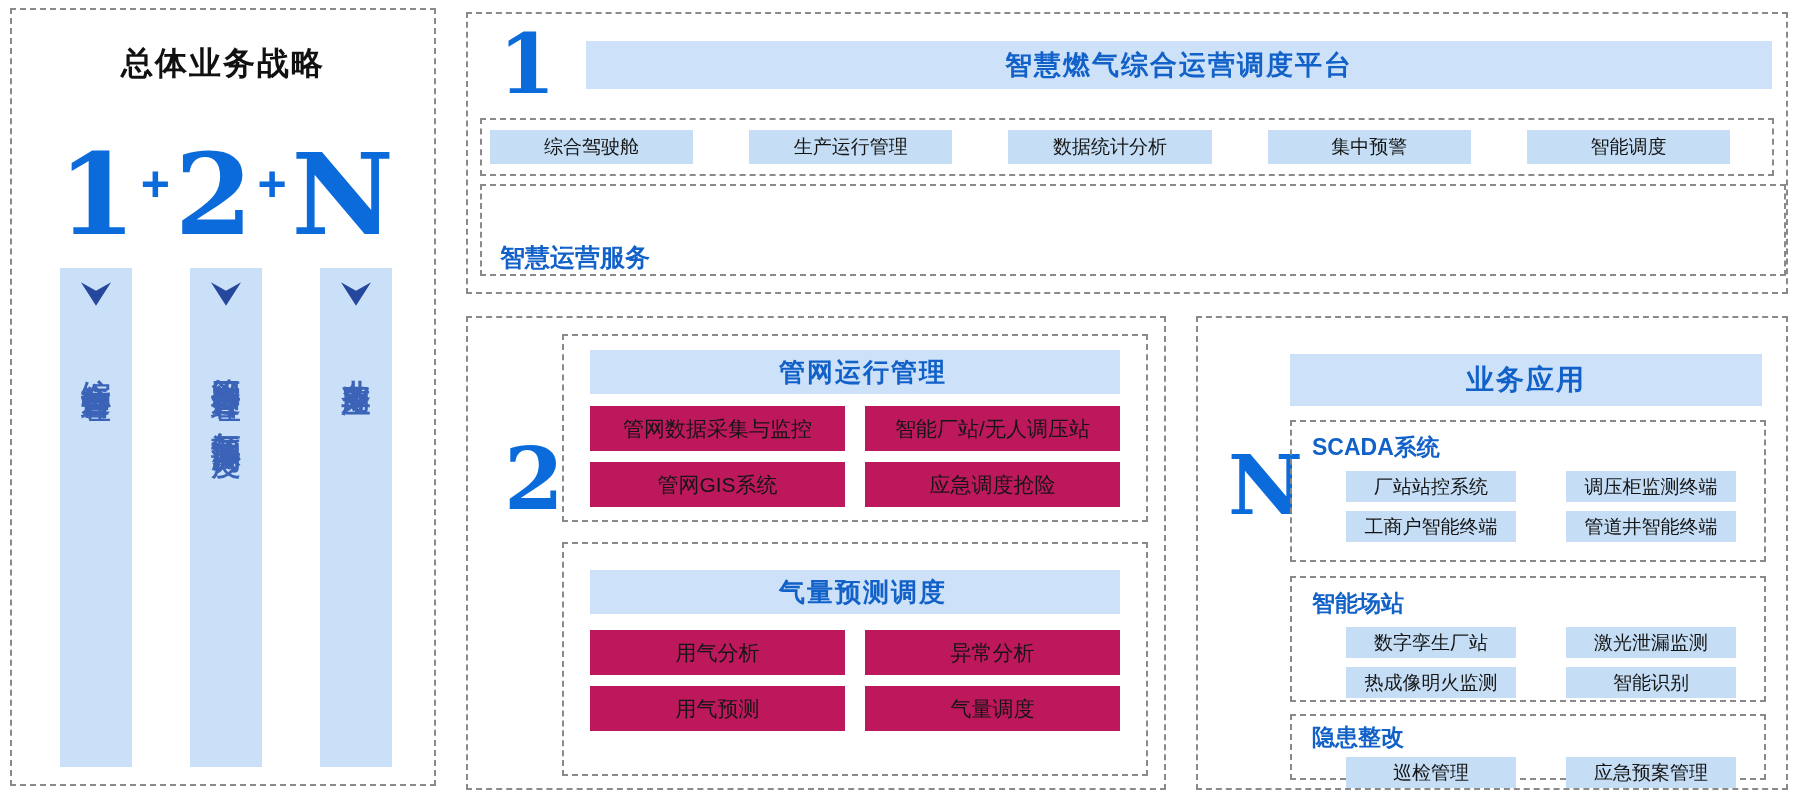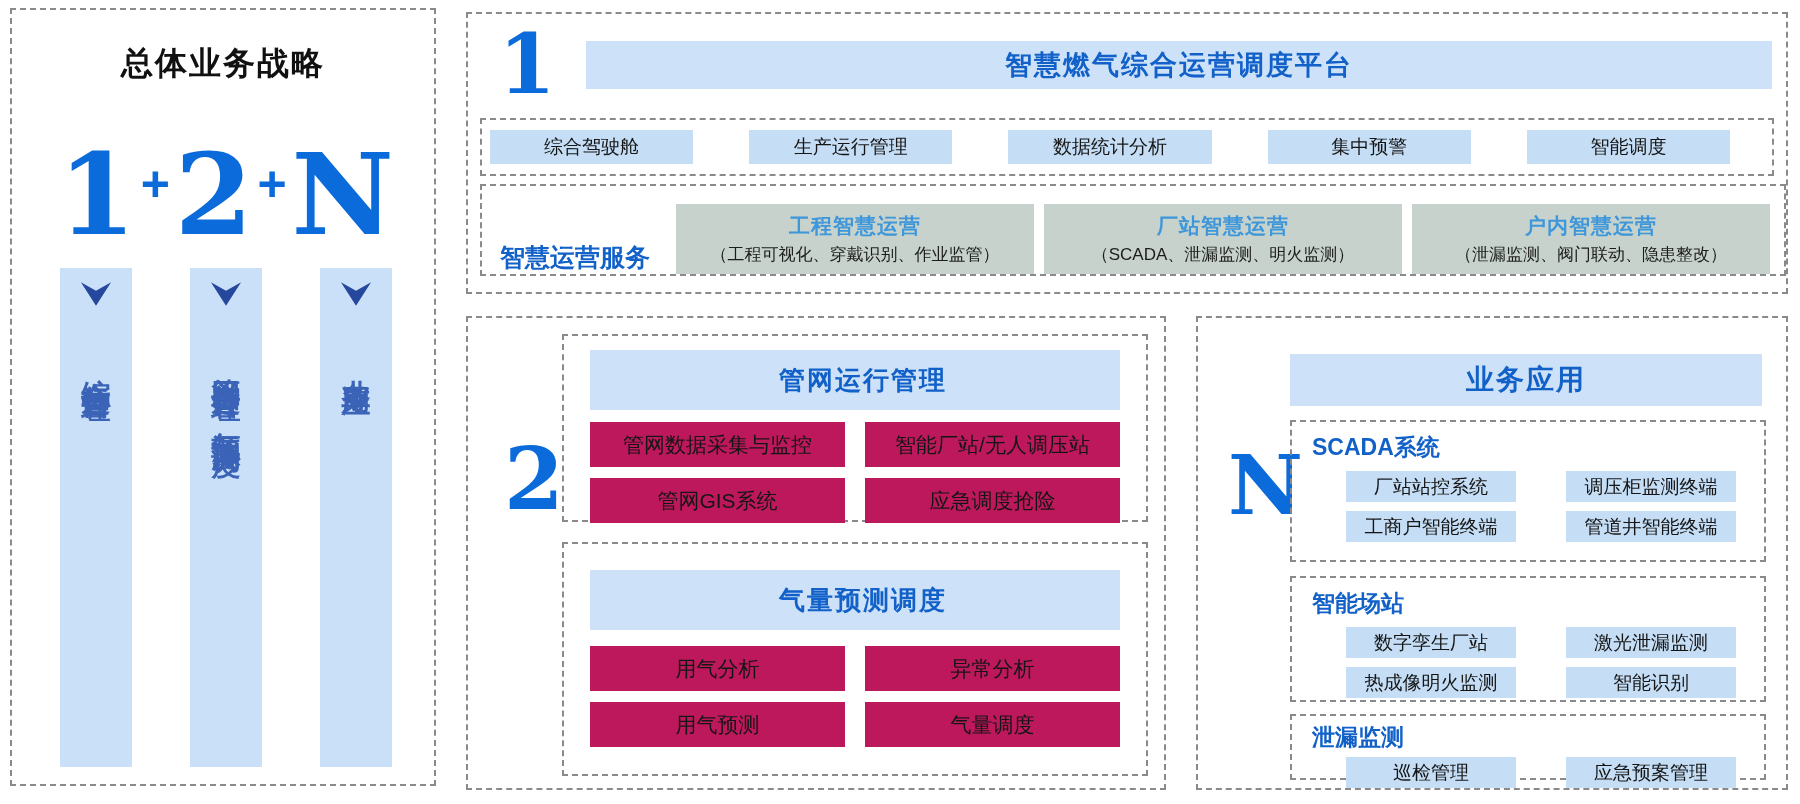--- a/index.html
+++ b/index.html
@@ -44,21 +44,21 @@
 
   
   .p2{left:466px;top:316px;width:700px;height:474px;}
   .p2-num{position:absolute;left:36px;top:118px;font-family:"DejaVu Serif",serif;font-weight:bold;
     font-size:86px;line-height:1;color:#0b6bdb;}
   .pN-num{position:absolute;left:30px;top:126px;font-family:"DejaVu Serif",serif;font-weight:bold;
     font-size:82px;line-height:1;color:#0b6bdb;}
   .sec{position:absolute;left:94px;width:586px;padding:14px 26px;}
   .sec1{top:16px;height:188px;}
   .sec2{top:224px;height:234px;padding-top:26px;}
-  .sec-bar{height:60px;background:#cde1f8;display:flex;align-items:center;justify-content:center;
+  .sec-bar{height:44px;background:#cde1f8;display:flex;align-items:center;justify-content:center;
     font-size:26px;font-weight:bold;color:#1161c8;letter-spacing:2px;padding-left:16px;}
   .sec-grid{margin-top:12px;display:grid;grid-template-columns:1fr 1fr;gap:11px 20px;}
   .sec2 .sec-grid{margin-top:16px;}
   .gcell{height:45px;background:#be185d;display:flex;align-items:center;justify-content:center;
     font-size:21px;color:#151515;white-space:nowrap;}
 
   
   .pN{left:1196px;top:316px;width:592px;height:474px;}
   .pN-bar{position:absolute;left:92px;top:36px;width:472px;height:52px;background:#cde1f8;
     display:flex;align-items:center;justify-content:center;font-size:28px;font-weight:bold;color:#1161c8;letter-spacing:2px;}
@@ -127,34 +127,20 @@
         <div class="chip">综合驾驶舱</div>
         <div class="chip">生产运行管理</div>
         <div class="chip">数据统计分析</div>
         <div class="chip">集中预警</div>
         <div class="chip">智能调度</div>
       </div>
     </div>
 
     <div class="subbox p1-boxB">
       <div class="row-label">智慧运营服务</div>
-      <div class="svcs">
-        <div class="svc">
-          <div class="svc-title">工程智慧运营</div>
-          <div class="svc-sub">（工程可视化、穿戴识别、作业监管）</div>
-        </div>
-        <div class="svc">
-          <div class="svc-title">厂站智慧运营</div>
-          <div class="svc-sub">（SCADA、泄漏监测、明火监测）</div>
-        </div>
-        <div class="svc">
-          <div class="svc-title">户内智慧运营</div>
-          <div class="svc-sub">（泄漏监测、阀门联动、隐患整改）</div>
-        </div>
-      </div>
     </div>
   </div>
 
   <div class="panel p2">
     <div class="p2-num">2</div>
 
     <div class="subbox sec sec1">
       <div class="sec-bar">管网运行管理</div>
       <div class="sec-grid">
         <div class="gcell">管网数据采集与监控</div>
@@ -193,21 +179,21 @@
       <div class="g-label">智能场站</div>
       <div class="g-grid">
         <div class="mchip">数字孪生厂站</div>
         <div class="mchip">激光泄漏监测</div>
         <div class="mchip">热成像明火监测</div>
         <div class="mchip">智能识别</div>
       </div>
     </div>
 
     <div class="subbox gbox gbox3">
-      <div class="g-label">泄漏监测</div>
+      <div class="g-label">隐患整改</div>
       <div class="g-grid">
         <div class="mchip">巡检管理</div>
         <div class="mchip">应急预案管理</div>
       </div>
     </div>
   </div>
 
 </div>
 
 </body></html>

